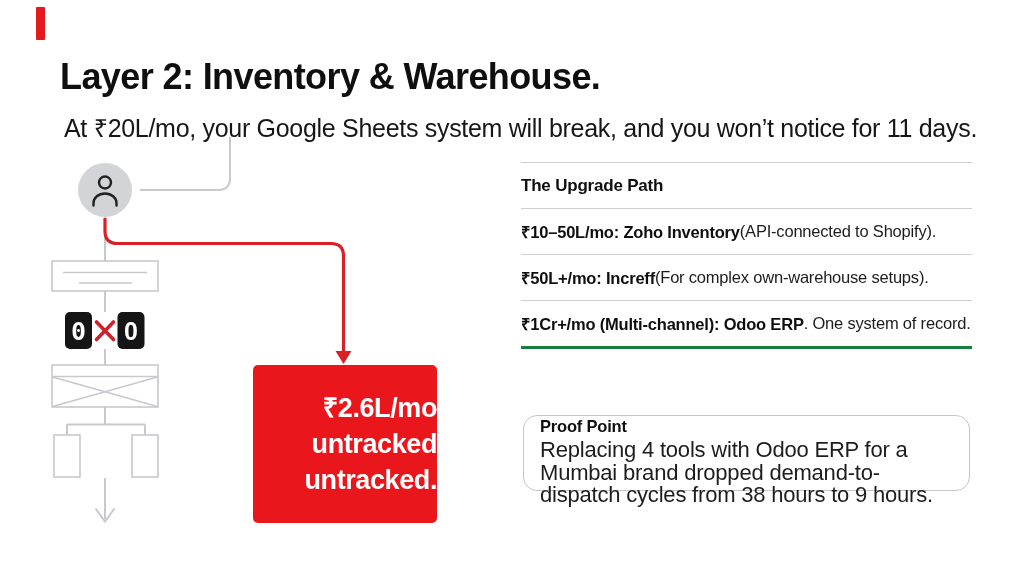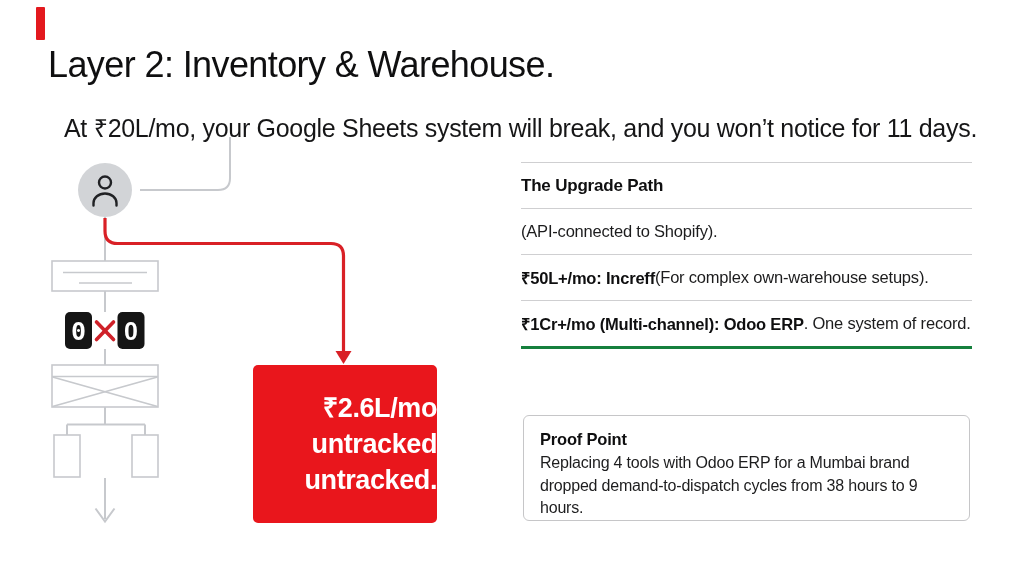--- a/index.html
+++ b/index.html
@@ -3,21 +3,21 @@
 <meta charset="utf-8">
 <style>
   html,body{margin:0;padding:0;background:#fff;}
   .slide{
     position:relative;width:1024px;height:571px;background:#ffffff;overflow:hidden;
     font-family:"Liberation Sans",sans-serif;color:#121212;
   }
   
   .accent-bar{position:absolute;left:36px;top:7px;width:9px;height:33px;background:#e3191e;border-radius:1px;}
   
-  .title{position:absolute;left:48px;top:44px;margin:0;font-size:36px;font-weight:normal;letter-spacing:-0.6px;color:#0f0f10;}
+  .title{position:absolute;left:48px;top:44px;margin:12px;font-size:36px;font-weight:bold;letter-spacing:-0.6px;color:#0f0f10;}
   .subtitle{position:absolute;left:48px;top:94px;margin:16px;font-size:25px;font-weight:400;letter-spacing:-0.3px;color:#161617;}
   
   .flow{position:absolute;left:0;top:0;width:480px;height:571px;}
   
   .callout{
     position:absolute;left:253px;top:365px;width:184px;height:158px;background:#e9161c;border-radius:5px;
     display:flex;flex-direction:column;align-items:flex-end;justify-content:center;
     color:#ffffff;font-size:27px;font-weight:bold;line-height:36px;letter-spacing:-0.4px;text-align:center;
   }
   
@@ -25,25 +25,25 @@
   .u-row{
     border-top:1px solid #cfcfd1;height:45px;display:flex;align-items:center;
     font-size:16.5px;letter-spacing:-0.2px;color:#1c1c1d;white-space:nowrap;
   }
   .u-row:last-child{border-bottom:3px solid #15803d;}
   .u-row .lead{font-weight:bold;color:#0f0f10;}
   .u-row .rest{font-weight:400;}
   .u-heading{font-weight:bold;font-size:17px;color:#0f0f10;}
   
   .proof{
-    position:absolute;left:523px;top:415px;width:447px;height:106px;box-sizing:border-box;
-    border:1.5px solid #c6c6c8;border-radius:6px;padding:14px 16px;background:#fff;
+    position:absolute;left:523px;top:415px;width:447px;height:76px;box-sizing:border-box;
+    border:1.5px solid #c6c6c8;border-radius:14px;padding:1px 16px;background:#fff;
   }
   .proof-title{font-weight:bold;font-size:16.5px;color:#0f0f10;margin-bottom:3px;letter-spacing:-0.2px;}
-  .proof-body{font-size:16px;line-height:22.5px;color:#1d1d1e;letter-spacing:-0.2px;max-width:420px;}
+  .proof-body{font-size:22px;line-height:22.5px;color:#1d1d1e;letter-spacing:-0.2px;max-width:420px;}
 </style>
 </head>
 <body>
 
 <div class="slide">
 
   <div class="accent-bar"></div>
 
   <h1 class="title">Layer 2: Inventory &amp; Warehouse.</h1>
   <p class="subtitle">At ₹20L/mo, your Google Sheets system will break, and you won’t notice for 11 days.</p>
@@ -102,20 +102,21 @@
 
   <div class="callout">
     <div>₹2.6L/mo</div>
     <div>untracked</div>
     <div>untracked.</div>
   </div>
 
   <section class="upgrade">
     <div class="u-row u-heading">The Upgrade Path</div>
     <div class="u-row">
+      <span class="lead">₹10–50L/mo: Zoho Inventory</span>
         <span class="rest"> (API-connected to Shopify).</span>
     </div>
     <div class="u-row">
       <span class="lead">₹50L+/mo: Increff</span>
         <span class="rest"> (For complex own-warehouse setups).</span>
     </div>
     <div class="u-row">
       <span class="lead">₹1Cr+/mo (Multi-channel): Odoo ERP</span>
         <span class="rest">. One system of record.</span>
     </div>

